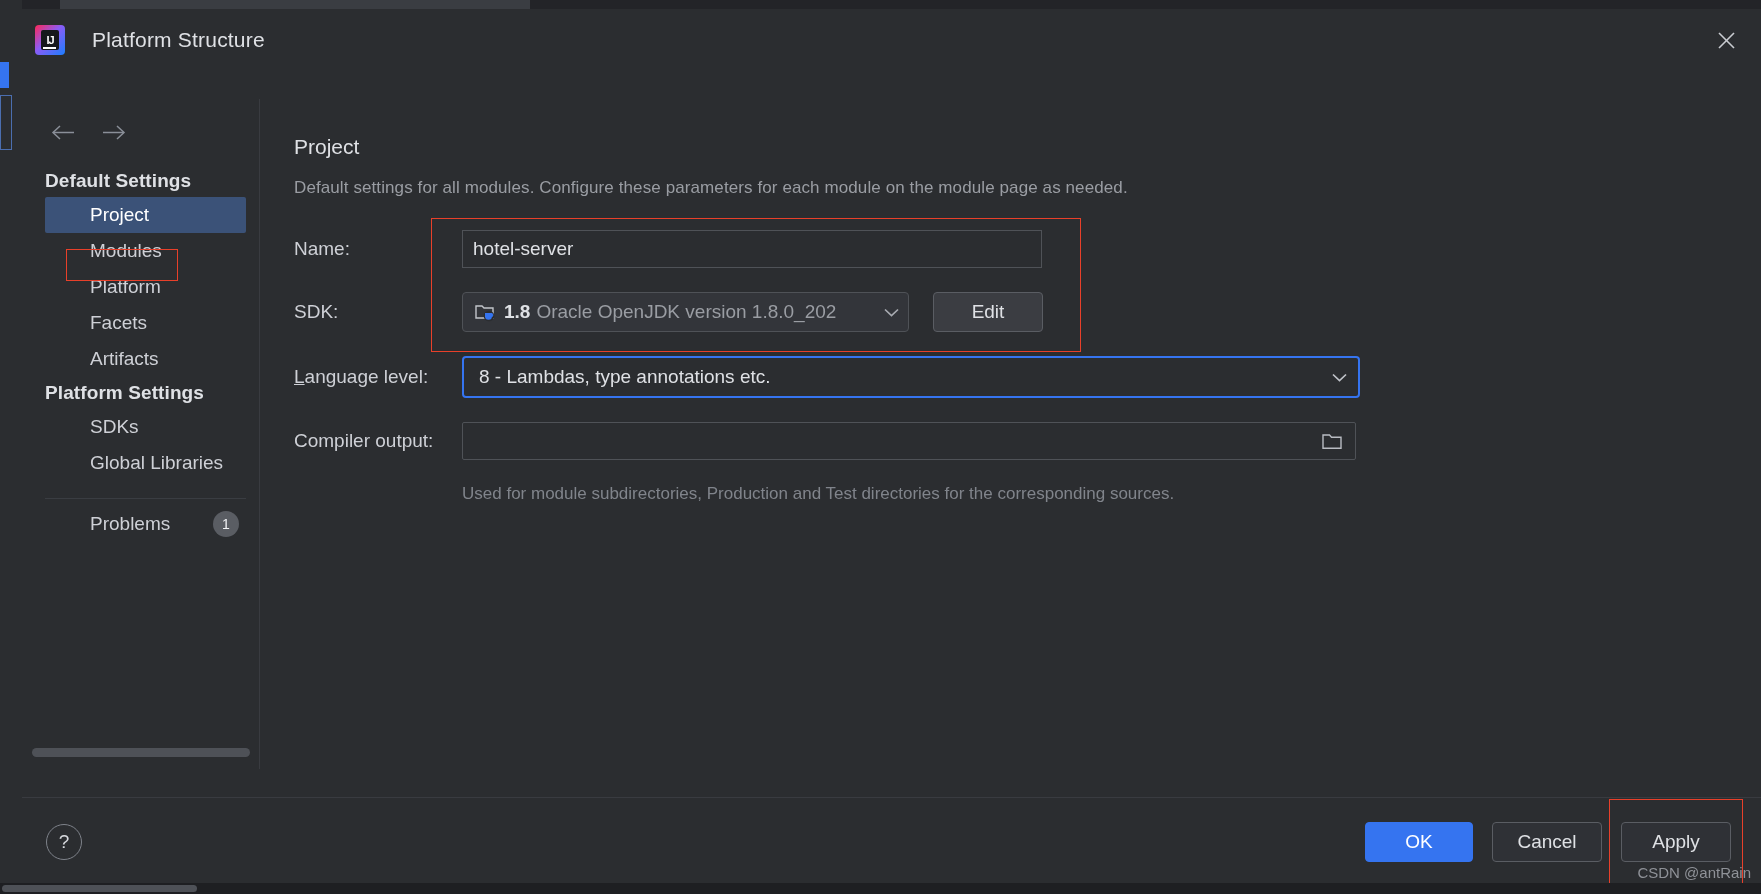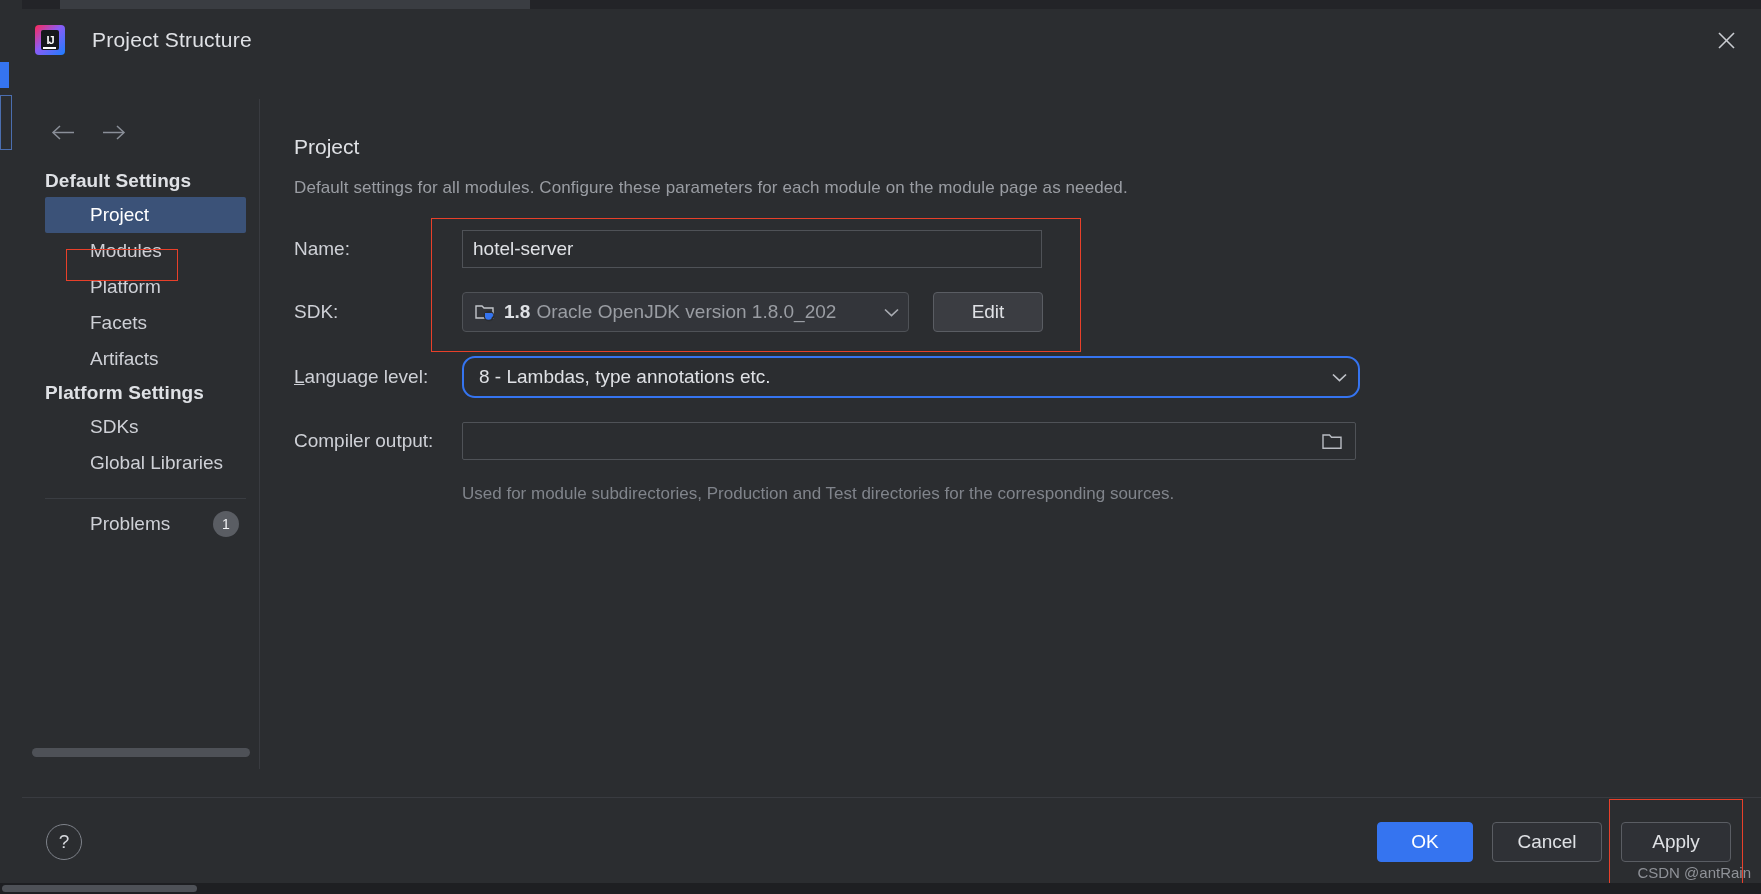--- a/index.html
+++ b/index.html
@@ -187,21 +187,21 @@
     height: 40px; min-width: 110px;
     border: 1px solid #5a5d63; border-radius: 4px;
     background: #3b3d42; color: #dfe1e5;
     font-size: 19px; display: flex; align-items: center; justify-content: center;
     cursor: pointer;
   }
   .edit-btn { margin-left: 24px; width: 110px; }
 
   .lang-combo {
     width: 898px; height: 42px;
-    border: 2px solid #3574f0; border-radius: 13px;
+    border: 2px solid #3574f0; border-radius: 4px;
     background: #2b2d30;
     display: flex; align-items: center; padding: 0 10px 0 15px;
     font-size: 19px; color: #dfe1e5; cursor: pointer;
   }
 
   .compiler-wrap { display: flex; align-items: center; }
   .compiler-input {
     width: 894px; height: 38px;
     background: #2b2d30; border: 1px solid #4f5257; border-radius: 2px;
     display: flex; align-items: center; padding: 0 8px;
@@ -234,21 +234,21 @@
     background: #2b2d30;
   }
   .help-btn {
     width: 36px; height: 36px; border-radius: 18px;
     border: 1px solid #7e828a; color: #d7d9de;
     display: flex; align-items: center; justify-content: center;
     font-size: 19px; cursor: pointer; margin-left: 4px;
   }
   .footer-actions { margin-left: auto; display: flex; align-items: center; gap: 19px; }
   .btn-primary {
-    width: 96px; height: 40px; border-radius: 4px;
+    width: 108px; height: 40px; border-radius: 4px;
     background: #3574f0; border: 1px solid #3574f0; color: #ffffff;
     font-size: 19px; display: flex; align-items: center; justify-content: center;
     cursor: pointer;
   }
   .btn-plain {
     width: 110px; height: 40px; border-radius: 4px;
     background: #2f3136; border: 1px solid #5a5d63; color: #dfe1e5;
     font-size: 19px; display: flex; align-items: center; justify-content: center;
     cursor: pointer;
   }
@@ -284,21 +284,21 @@
   <div class="behind-blue-bar"></div>
   <div class="behind-badge"></div>
 
   <div id="dialog">
 
     <div class="titlebar">
       <div class="app-logo">
         <span class="ij-mark">IJ</span>
         <span class="ij-underline"></span>
       </div>
-      <div class="title-text">Project Structure</div>
+      <div class="title-text">Platform Structure</div>
       <div class="close-btn">
         <svg width="21" height="21" viewBox="0 0 21 21" aria-hidden="true">
           <line x1="3" y1="3" x2="18" y2="18" stroke="#c9ccd1" stroke-width="1.6"></line>
           <line x1="18" y1="3" x2="3" y2="18" stroke="#c9ccd1" stroke-width="1.6"></line>
         </svg>
       </div>
     </div>
 
     <div class="dialog-body">
 

